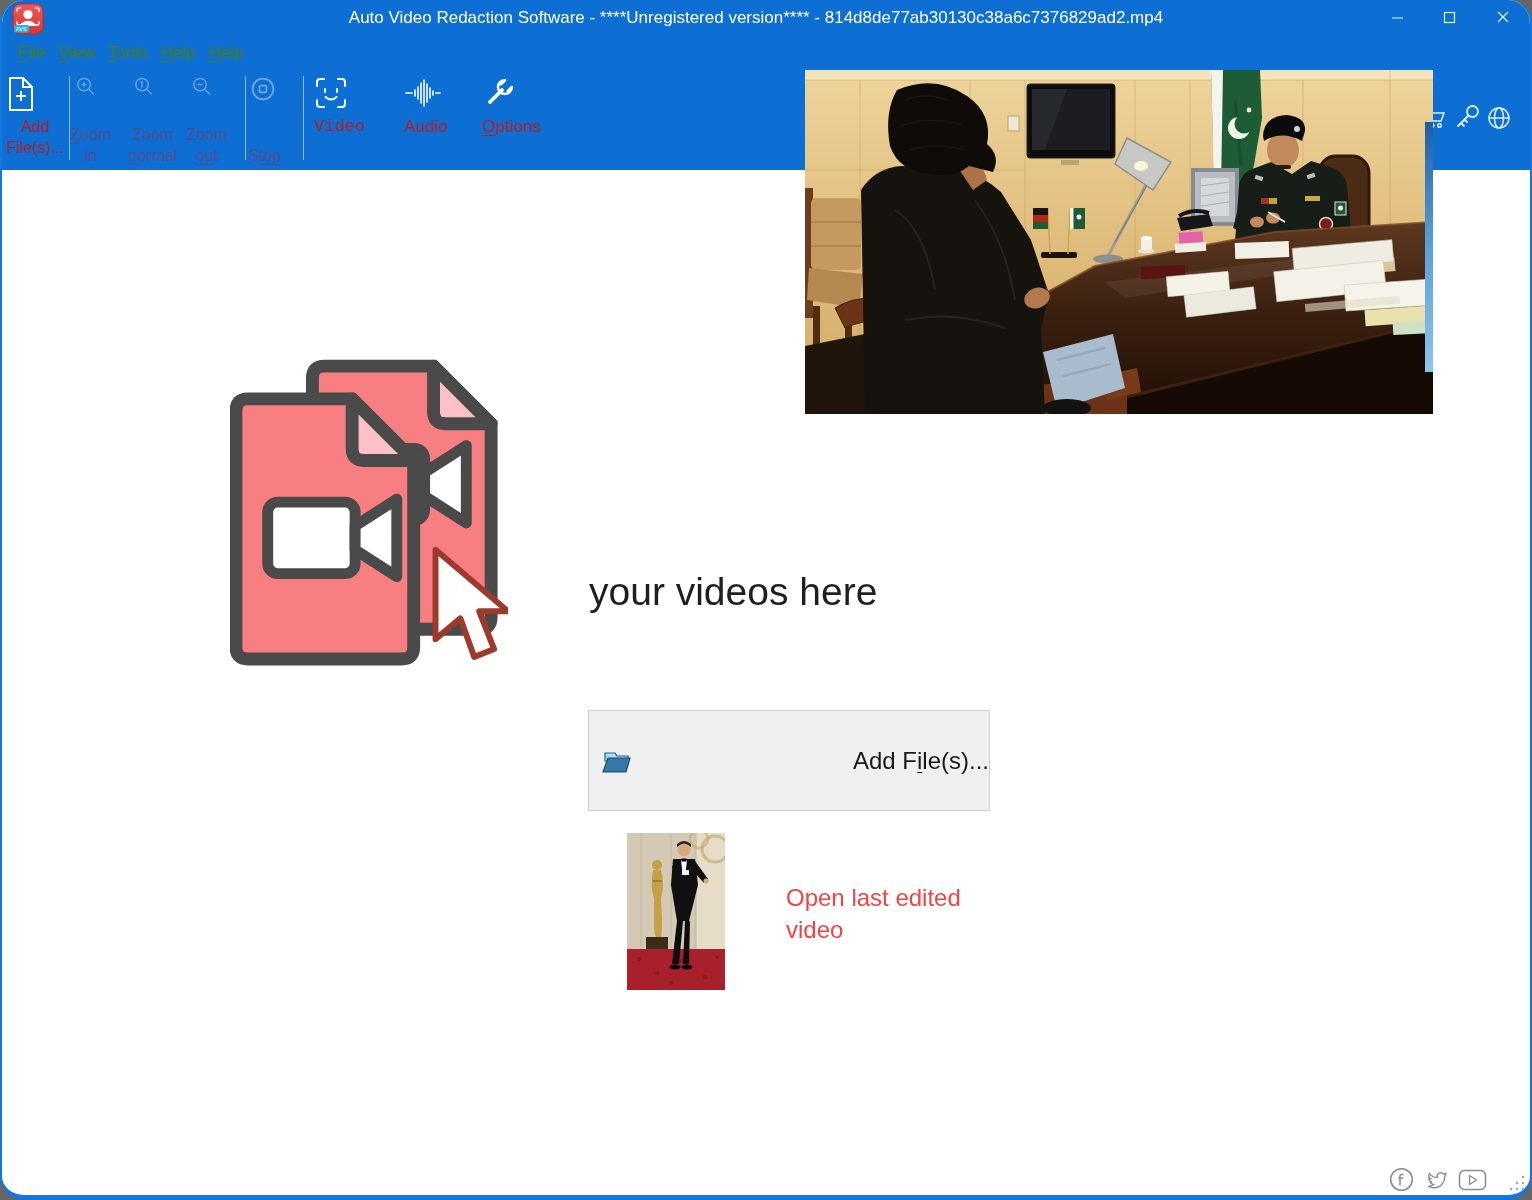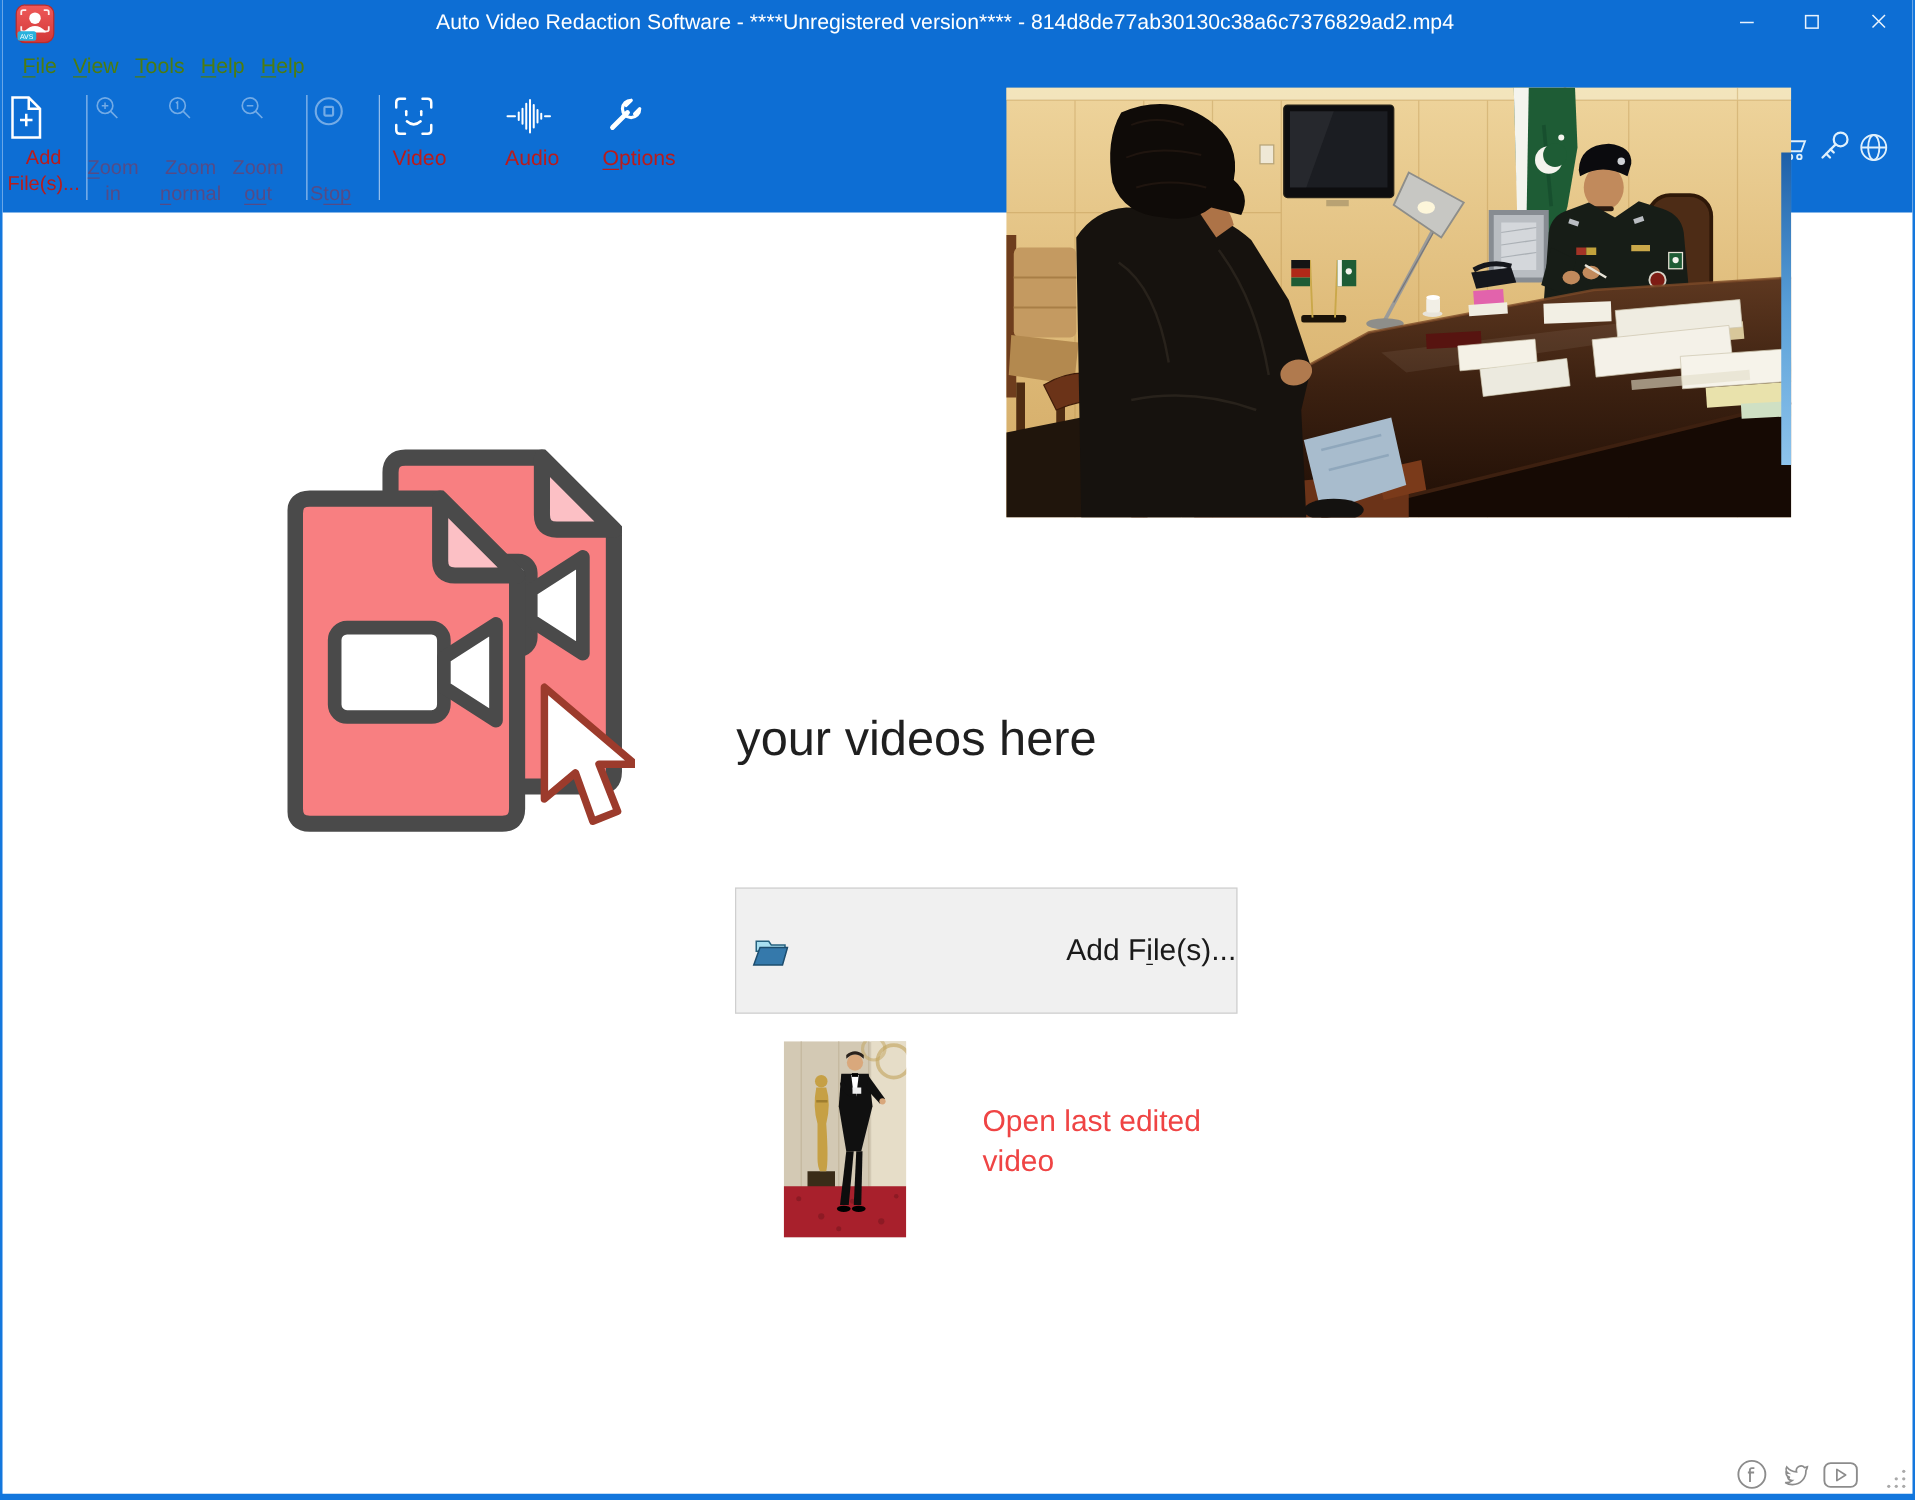--- a/index.html
+++ b/index.html
@@ -1,21 +1,21 @@
 <!DOCTYPE html>
 <html><head>
 <meta charset="utf-8">
 <style>
   * { margin:0; padding:0; box-sizing:border-box; }
   html,body { background:#666; }
   #app {
     position:relative; width:1532px; height:1200px; overflow:hidden;
     background:#ffffff;
     font-family:"Liberation Sans", sans-serif;
-    border-left:2px solid #1377dd; border-right:2px solid #1377dd; border-bottom:5px solid #1377dd;
+    border-left:2px solid #1377dd; border-right:2px solid #1377dd; border-bottom:5px solid #1377dd;border-radius:24px;
   }
   .chrome { position:absolute; left:0; top:0; width:100%; height:170px; background:#0d6ed4; }
 
   
   .titlebar { position:absolute; left:0; top:0; width:100%; height:40px; }
   .app-icon { position:absolute; left:10px; top:3px; width:32px; height:32px; }
   .title { position:absolute; left:180px; right:200px; top:0; height:38px; line-height:36px;
            text-align:center; color:#fff; font-size:17px; white-space:nowrap; overflow:hidden; }
   .win-btn { position:absolute; top:0; width:46px; height:34px; display:flex; align-items:center; justify-content:center; }
 
@@ -152,21 +152,21 @@
     <div class="tbtn disabled" style="left:246px; width:55px;">
       <svg width="30" height="30" viewBox="0 0 30 30">
         <circle cx="15" cy="15" r="12" fill="none" stroke="#fff" stroke-width="2"></circle>
         <rect x="11" y="11" width="8" height="8" rx="1" fill="none" stroke="#fff" stroke-width="2"></rect>
       </svg>
       <div class="tlabel" style="margin-top:20px;"><span>S</span><span class="key">top</span><span></span></div>
     </div>
 
     <div class="vsep" style="left:301px;"></div>
 
-    <div class="tbtn" style="left:312px; width:66px;">
+    <div class="tbtn" style="left:312px; width:66px;font-family:Liberation Mono, monospace;">
       <svg width="34" height="34" viewBox="0 0 34 34">
         <g stroke="#fff" stroke-width="2" fill="none" stroke-linecap="round">
           <path d="M3,10 V6 Q3,3 6,3 H10"></path>
             <path d="M24,3 H28 Q31,3 31,6 V10"></path>
           <path d="M31,24 V28 Q31,31 28,31 H24"></path>
             <path d="M10,31 H6 Q3,31 3,28 V24"></path>
           <path d="M11,13 V16"></path>
             <path d="M23,13 V16"></path>
           <path d="M11.5,21 Q17,26 22.5,21"></path>
         </g>

